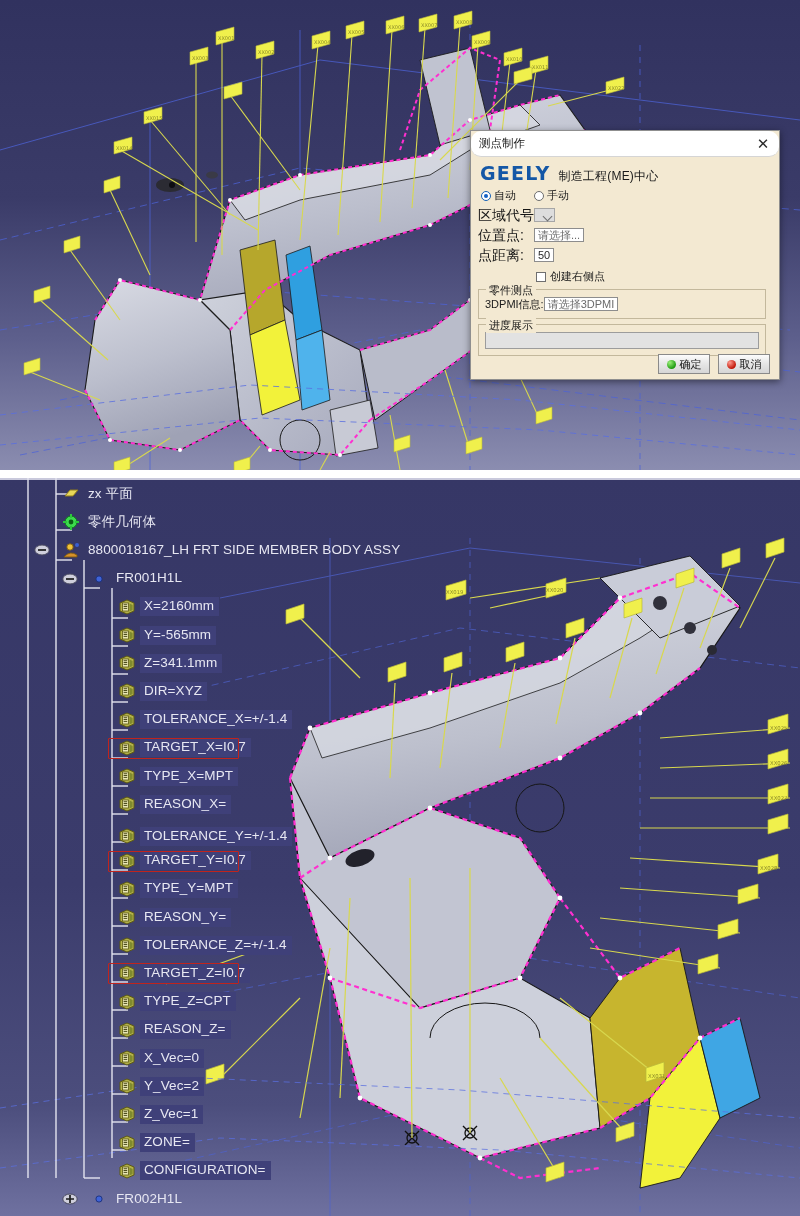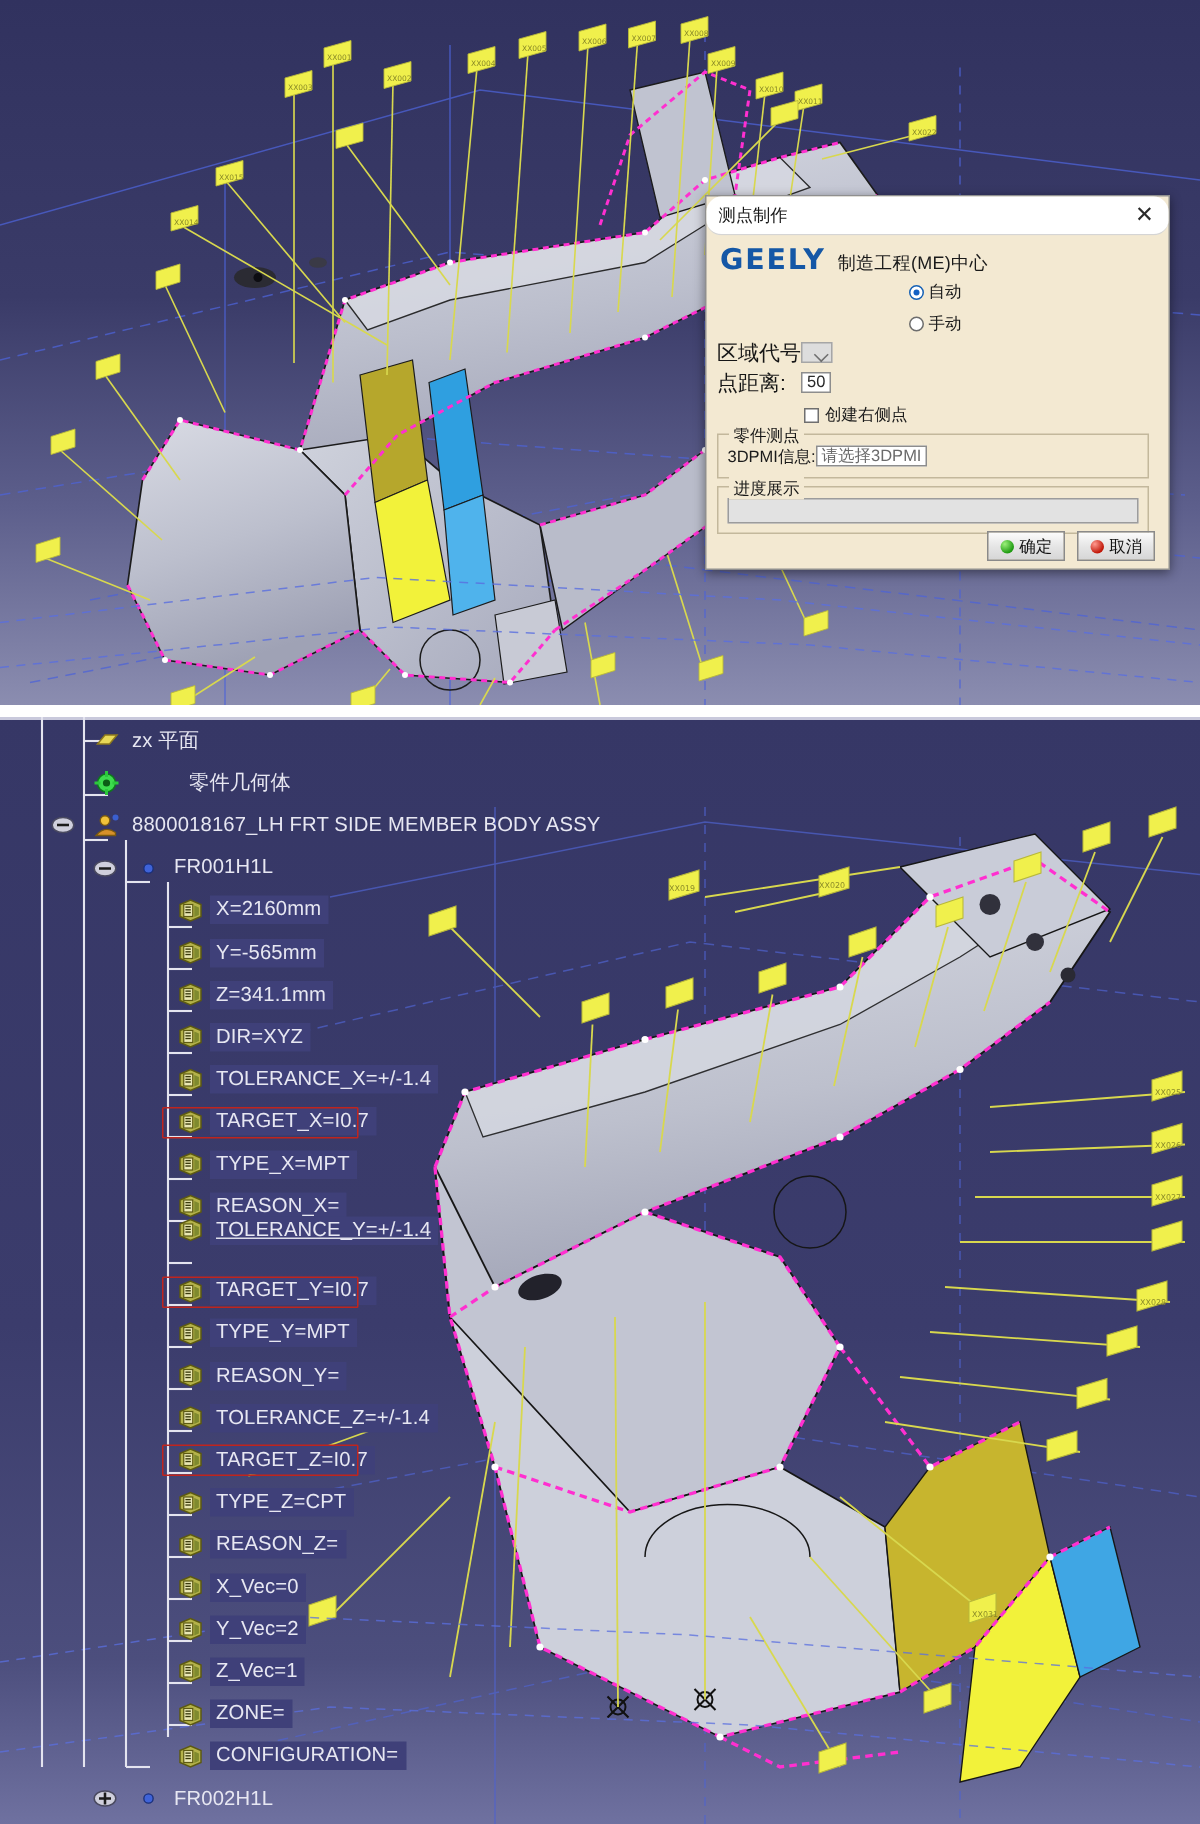--- a/index.html
+++ b/index.html
@@ -46,21 +46,21 @@
   }
   #dlg-body { padding:5px 13px 0 7px; }
 
   .brandrow { display:flex; align-items:baseline; gap:8px; margin:2px 0 3px 2px; }
   .brand {
     font-family:"DejaVu Sans",sans-serif; font-weight:bold; font-size:19px;
     letter-spacing:1.2px; color:#1457a6; line-height:1;
   }
   .brandsub { font-size:12px; color:#1a1a1a; letter-spacing:.2px; }
 
-  .radiorow { display:flex; align-items:center; gap:6px; margin:1px 0 4px 3px; font-size:11px;flex-direction:column;}
+  .radiorow { display:flex; align-items:center; gap:18px; margin:1px 0 4px 3px; font-size:11px;}
   .radio { display:flex; align-items:center; gap:3px; cursor:pointer; }
   .rdot {
     width:10px; height:10px; border-radius:50%; border:1px solid #6d6d6d; background:#fff;
     display:inline-block; position:relative;
   }
   .rdot.on { border-color:#1661b5; background:#fff; }
   .rdot.on::after{
     content:""; position:absolute; left:2px; top:2px; width:4px; height:4px;
     border-radius:50%; background:#1361c4;
   }
@@ -326,20 +326,26 @@
         <div class="frow">
           <span class="flabel">区域代号:</span>
           <span class="fctl">
             <span class="selwrap">
               <span class="sel"></span>
               <span class="caret"></span>
             </span>
           </span>
         </div>
 
+        <div class="frow">
+          <span class="flabel">位置点:</span>
+          <span class="fctl">
+            <span class="fake ph">请选择...</span>
+          </span>
+        </div>
 
         <div class="frow">
           <span class="flabel">点距离:</span>
           <span class="fctl">
             <span class="fake">50</span>
           </span>
         </div>
 
         <label class="chkrow">
           <span class="chk"></span>
@@ -558,21 +564,21 @@
           <path d="M84 700 L100 700"></path>
         </g>
       </svg>
 
     <div class="tnode plain" style="left: 62px; top: 5px;">
           <span class="ticon"><svg viewBox="0 0 18 16">
               <path d="M3 10 L8 4 L16 4 L11 10 Z" fill="#e8d858" stroke="#8e7a1c" stroke-width="1"></path>
             </svg></span>
           <span class="tlabel">zx 平面</span>
         </div>
-        <div class="tnode plain" style="left: 62px; top: 33.2px; gap: 38px;">
+        <div class="tnode plain" style="left: 62px; top: 33.2px;">
           <span class="ticon"><svg viewBox="0 0 18 16">
               <circle cx="9" cy="8" r="6" fill="#3ddb4e" stroke="#0e7a1c" stroke-width="1"></circle>
               <circle cx="9" cy="8" r="2.4" fill="#0c5e16"></circle>
               <g fill="#2cc83c">
                 <rect x="8" y="0" width="2" height="4"></rect>
                 <rect x="8" y="12" width="2" height="4"></rect>
                 <rect x="1" y="7" width="4" height="2"></rect>
                 <rect x="13" y="7" width="4" height="2"></rect>
               </g>
             </svg></span>
@@ -698,21 +704,21 @@
               <rect x="4.5" y="4" width="6" height="8" fill="#e9e7b3" stroke="#5d5a12" stroke-width=".8"></rect>
               <g fill="#3a3a0c">
                 <rect x="5.6" y="5.3" width="3.6" height=".9"></rect>
                 <rect x="5.6" y="7.1" width="3.6" height=".9"></rect>
                 <rect x="5.6" y="8.9" width="3.6" height=".9"></rect>
               </g>
               <path d="M11.5 4.6 L14.6 6 L14.6 11 L11.5 12.4 Z" fill="#7f8a2e"></path>
             </svg></span>
           <span class="tlabel">REASON_X=</span>
         </div>
-        <div class="tnode" style="left: 118px; top: 331px; text-decoration: underline;">
+        <div class="tnode" style="left: 118px; top: 347px;">
           <span class="ticon"><svg viewBox="0 0 18 16">
               <path d="M2 4 L9 1 L16 4 L16 12 L9 15 L2 12 Z" fill="#b4b24a" stroke="#5d5a12" stroke-width="1"></path>
               <rect x="4.5" y="4" width="6" height="8" fill="#e9e7b3" stroke="#5d5a12" stroke-width=".8"></rect>
               <g fill="#3a3a0c">
                 <rect x="5.6" y="5.3" width="3.6" height=".9"></rect>
                 <rect x="5.6" y="7.1" width="3.6" height=".9"></rect>
                 <rect x="5.6" y="8.9" width="3.6" height=".9"></rect>
               </g>
               <path d="M11.5 4.6 L14.6 6 L14.6 11 L11.5 12.4 Z" fill="#7f8a2e"></path>
             </svg></span>

